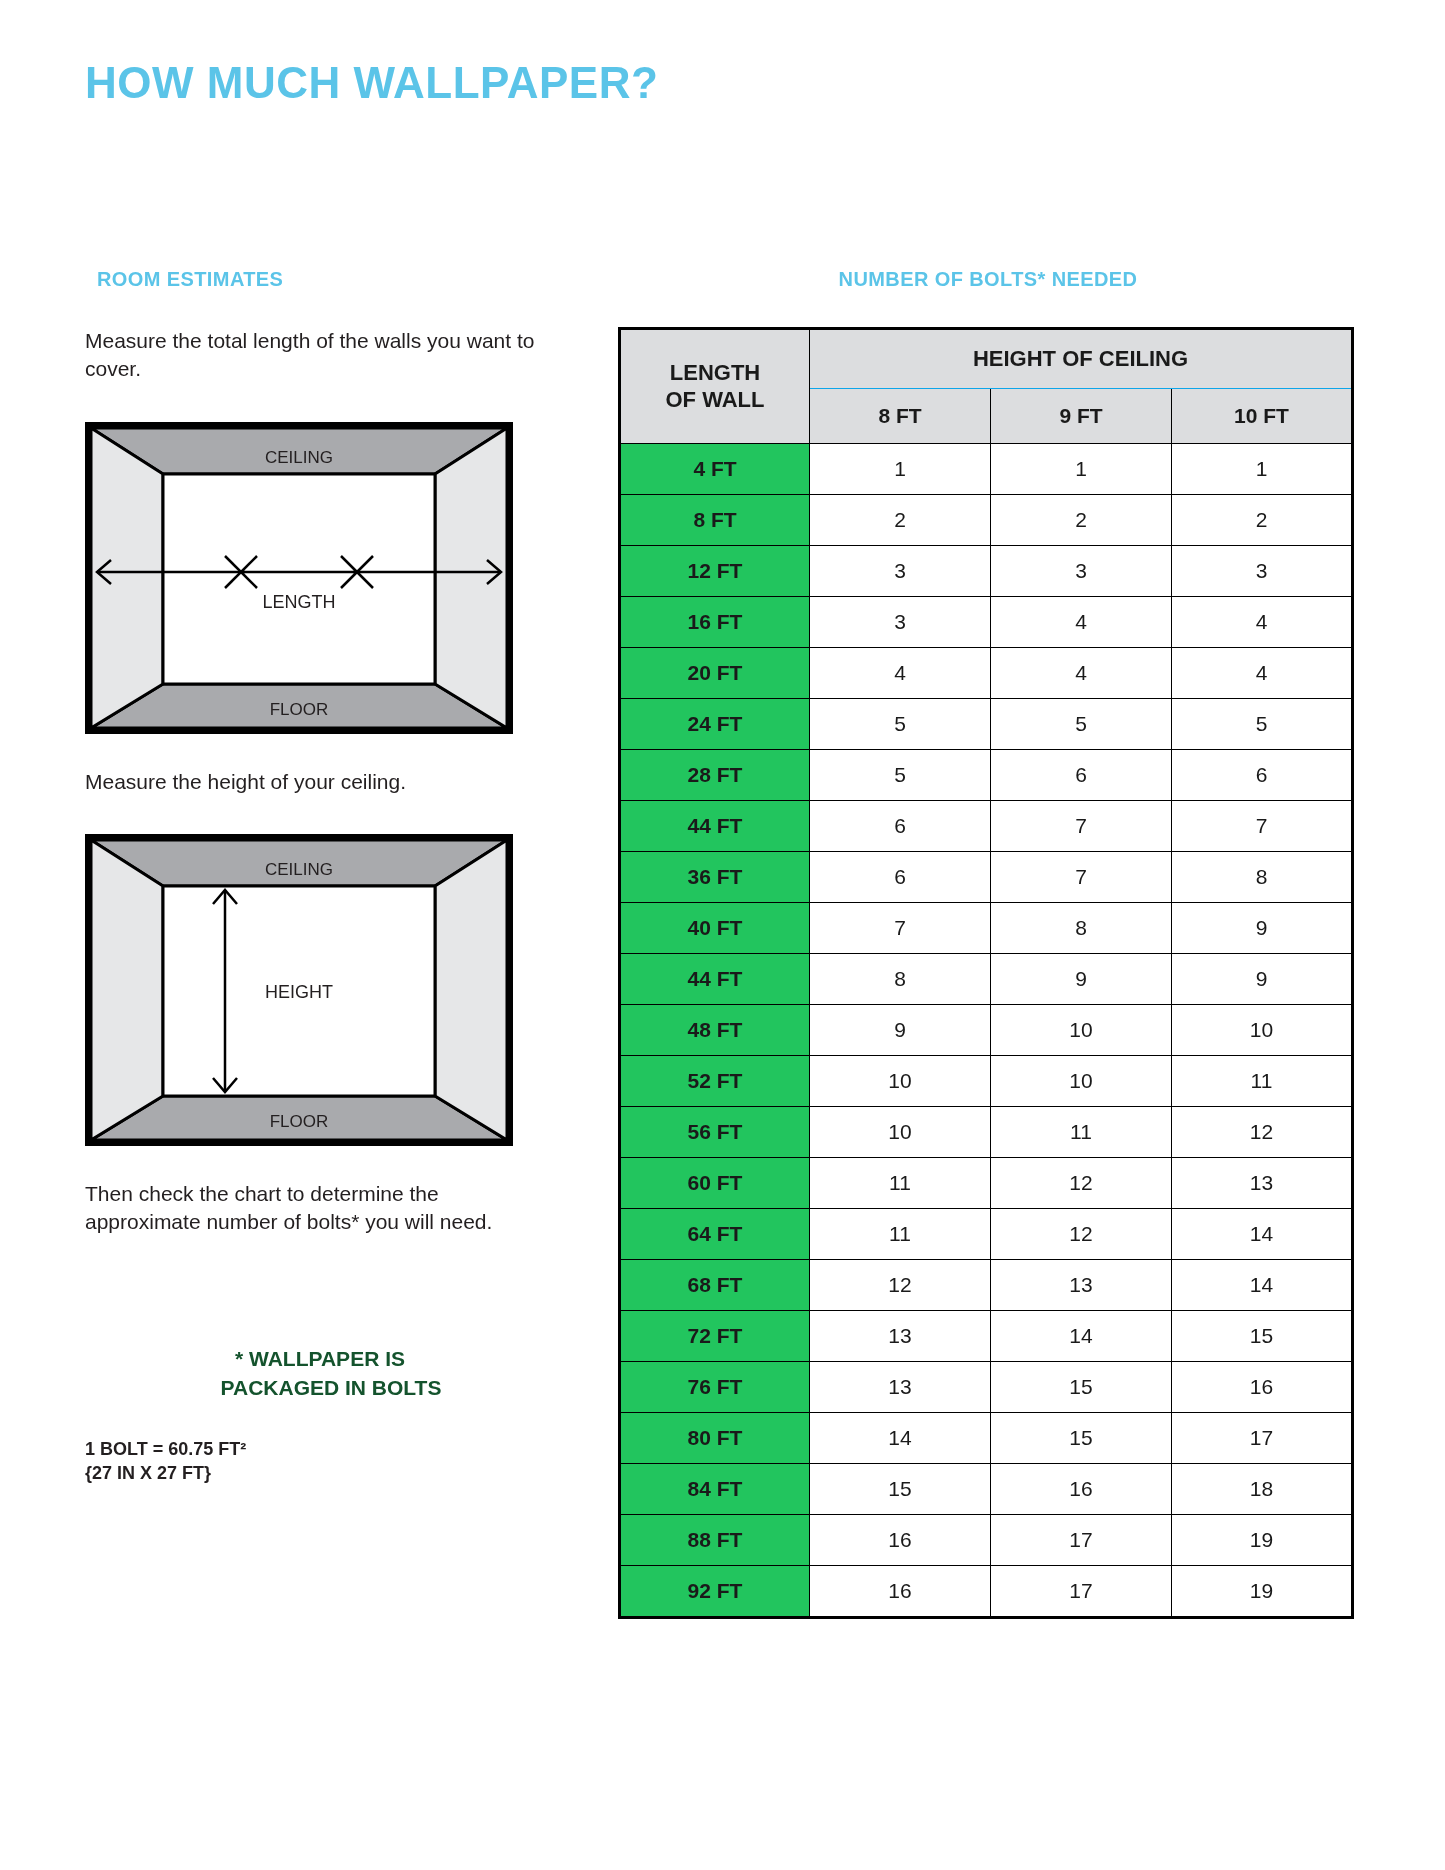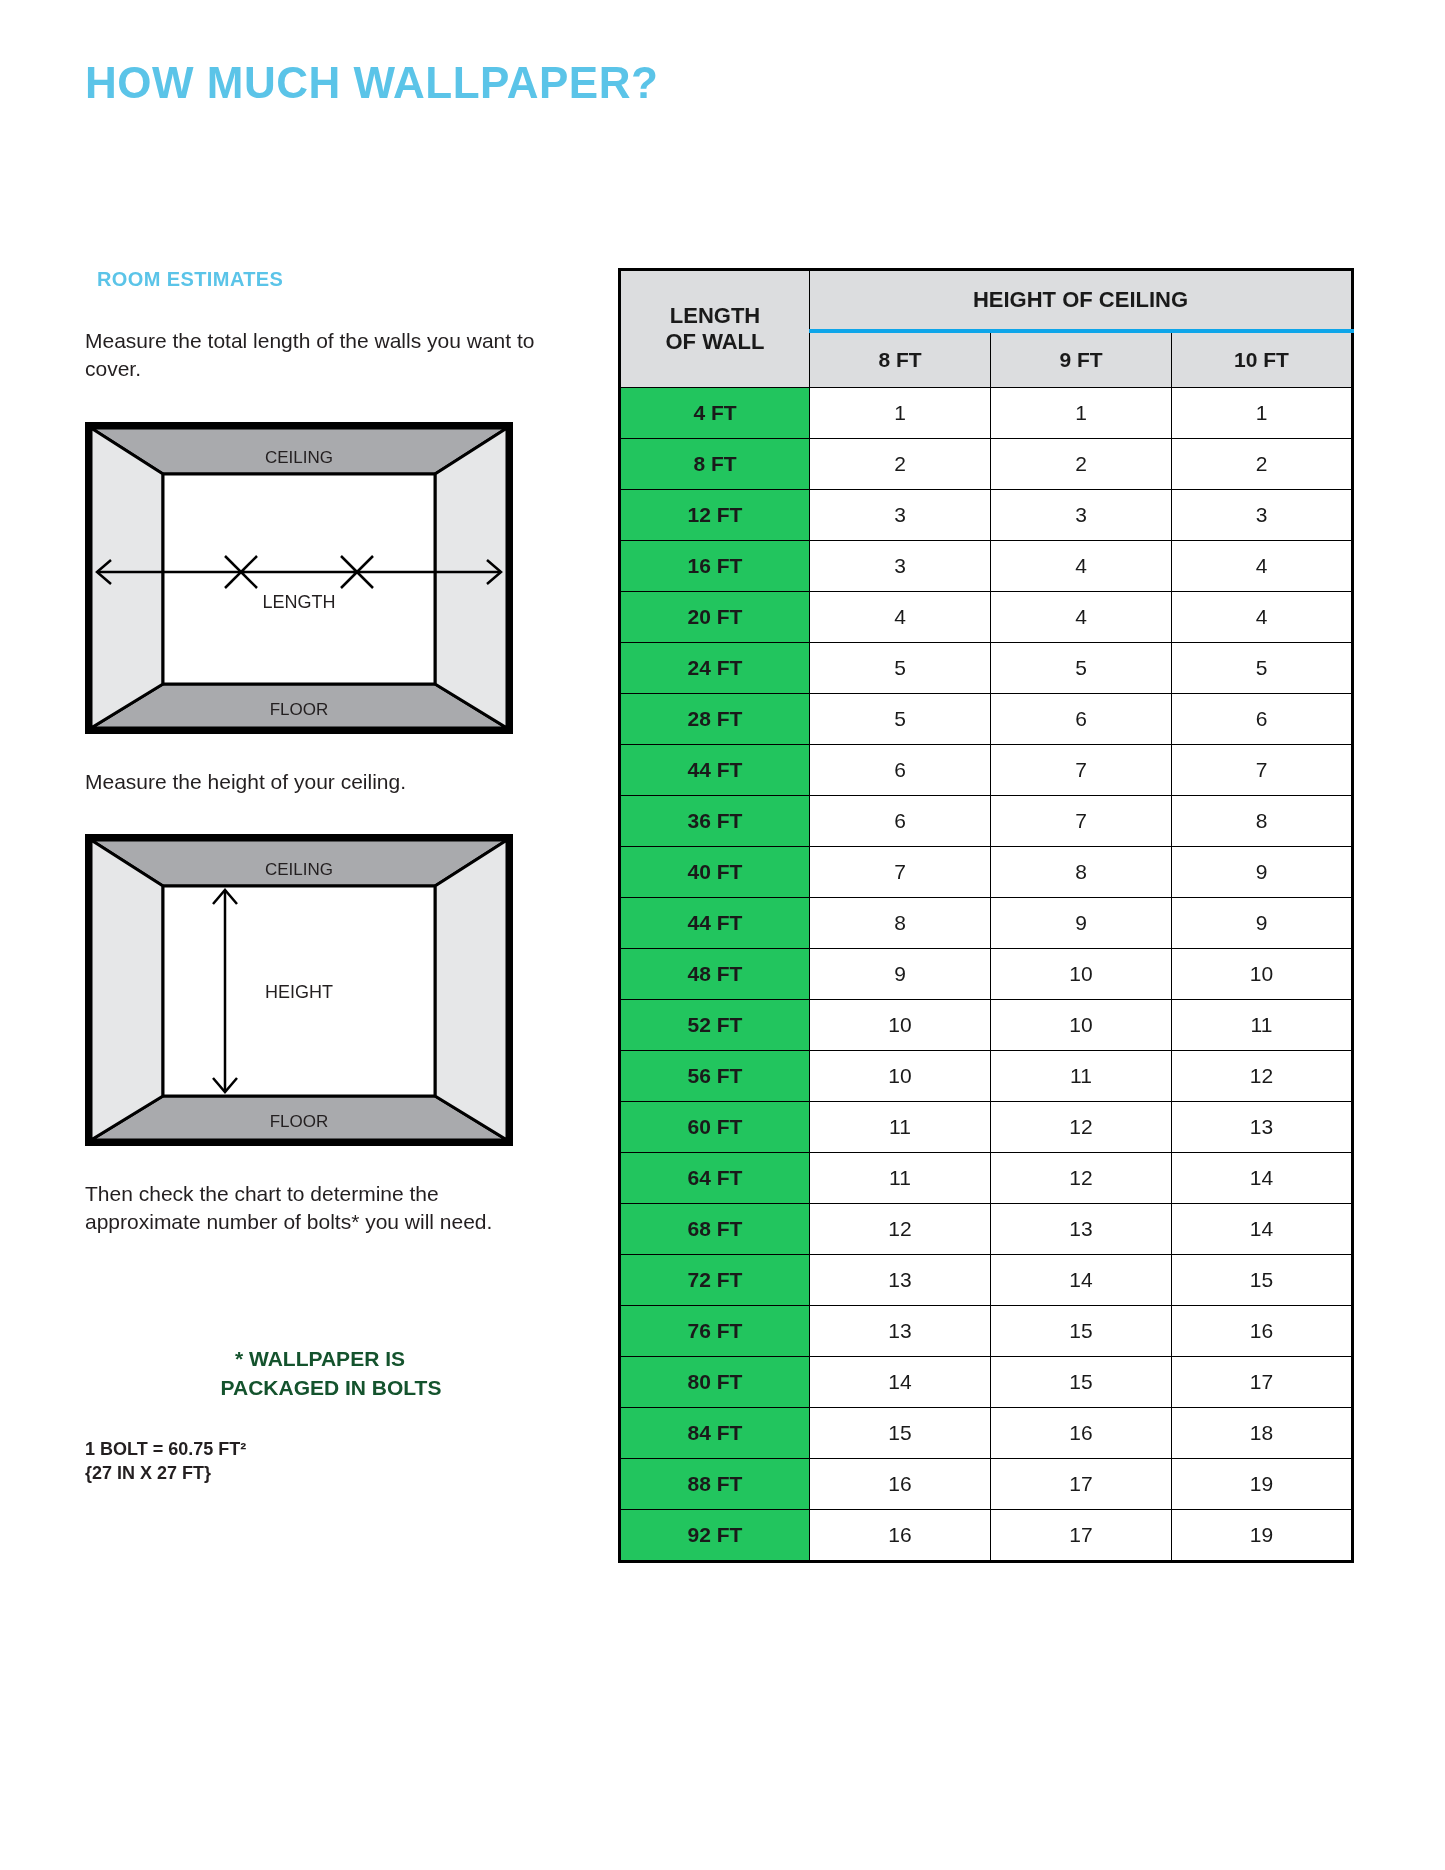--- a/index.html
+++ b/index.html
@@ -106,21 +106,21 @@
   table.bolts th, table.bolts td {
     border: 1px solid #000;
     text-align: center;
     font-size: 20px;
   }
   table.bolts .grp-head {
     background: #dcdddf;
     font-weight: bold;
     font-size: 22px;
     height: 56px;
-    border-bottom: 4px solid #0ea5e9;
+    border-bottom: 1px solid #0ea5e9;
   }
   table.bolts .len-head {
     background: #dcdddf;
     font-weight: bold;
     font-size: 22px;
     line-height: 1.2;
     width: 186px;
   }
   table.bolts .sub-head {
     background: #dcdddf;
@@ -223,20 +223,21 @@
     </div>
 
     <div class="bolt-def">
       <div>1 BOLT = 60.75 FT²</div>
       <div>{27 IN X 27 FT}</div>
     </div>
 
   </div>
 
   <div class="right-col">
+    <div class="table-head-title">NUMBER OF BOLTS* NEEDED</div>
 
     <table class="bolts">
       <thead>
         <tr class="header-row">
           <th class="len-head" rowspan="2">
             <span>LENGTH</span><br>
             <span>OF WALL</span>
           </th>
           <th class="grp-head" colspan="3">HEIGHT OF CEILING</th>
         </tr>

